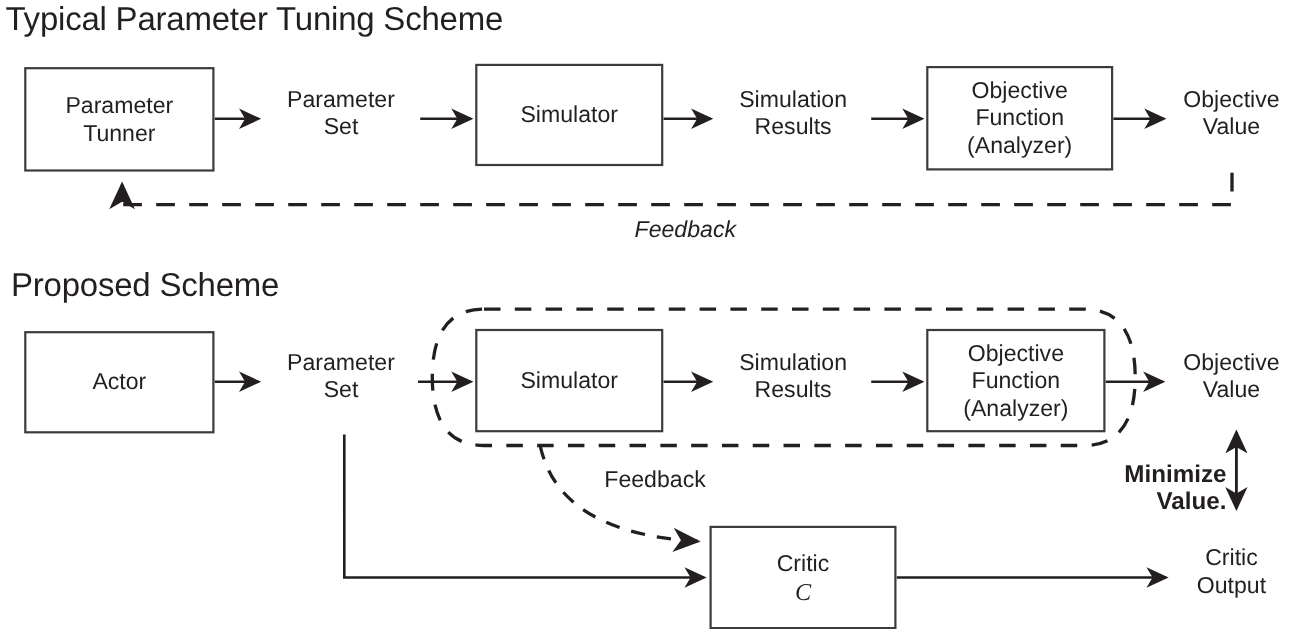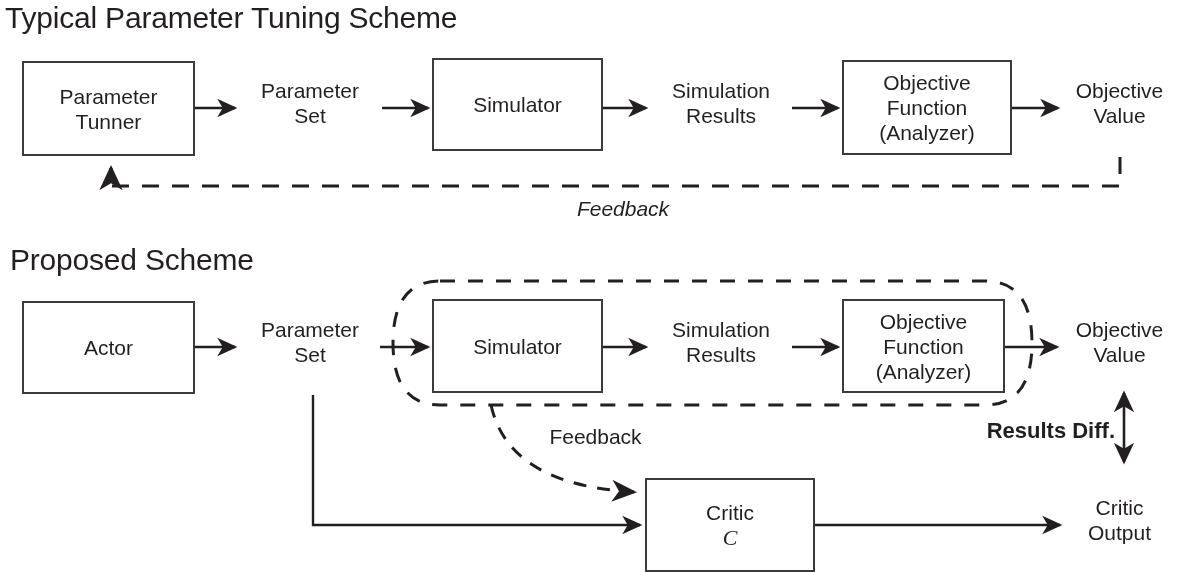--- a/index.html
+++ b/index.html
@@ -210,18 +210,18 @@
 Set</div>
 
   <div class="edge-label" style="left:650px; top:317px; width:142px;">Simulation
 Results</div>
 
   <div class="edge-label" style="left:1062px; top:317px; width:115px;">Objective
 Value</div>
 
   <div class="edge-label" style="left:528px; top:424px; width:135px;">Feedback</div>
 
-  <div class="edge-label bold" style="left:955px; top:418px; width:160px; text-align:right;">Results Diff.</div>
+  <div class="edge-label bold" style="left:955px; top:418px; width:160px; text-align:right;">Minimize Value.</div>
 
   <div class="edge-label" style="left:1062px; top:495px; width:115px;">Critic
 Output</div>
 
 </div>
 
 </body></html>

